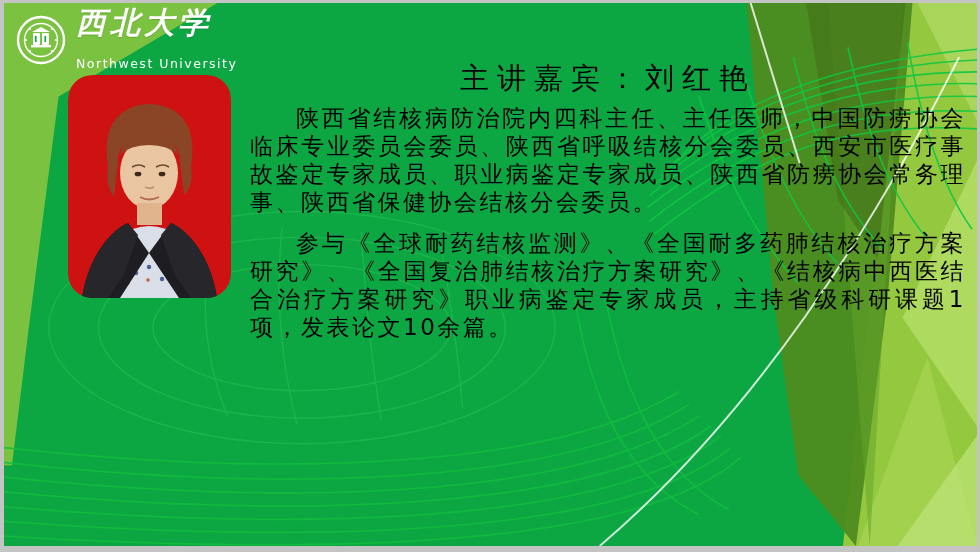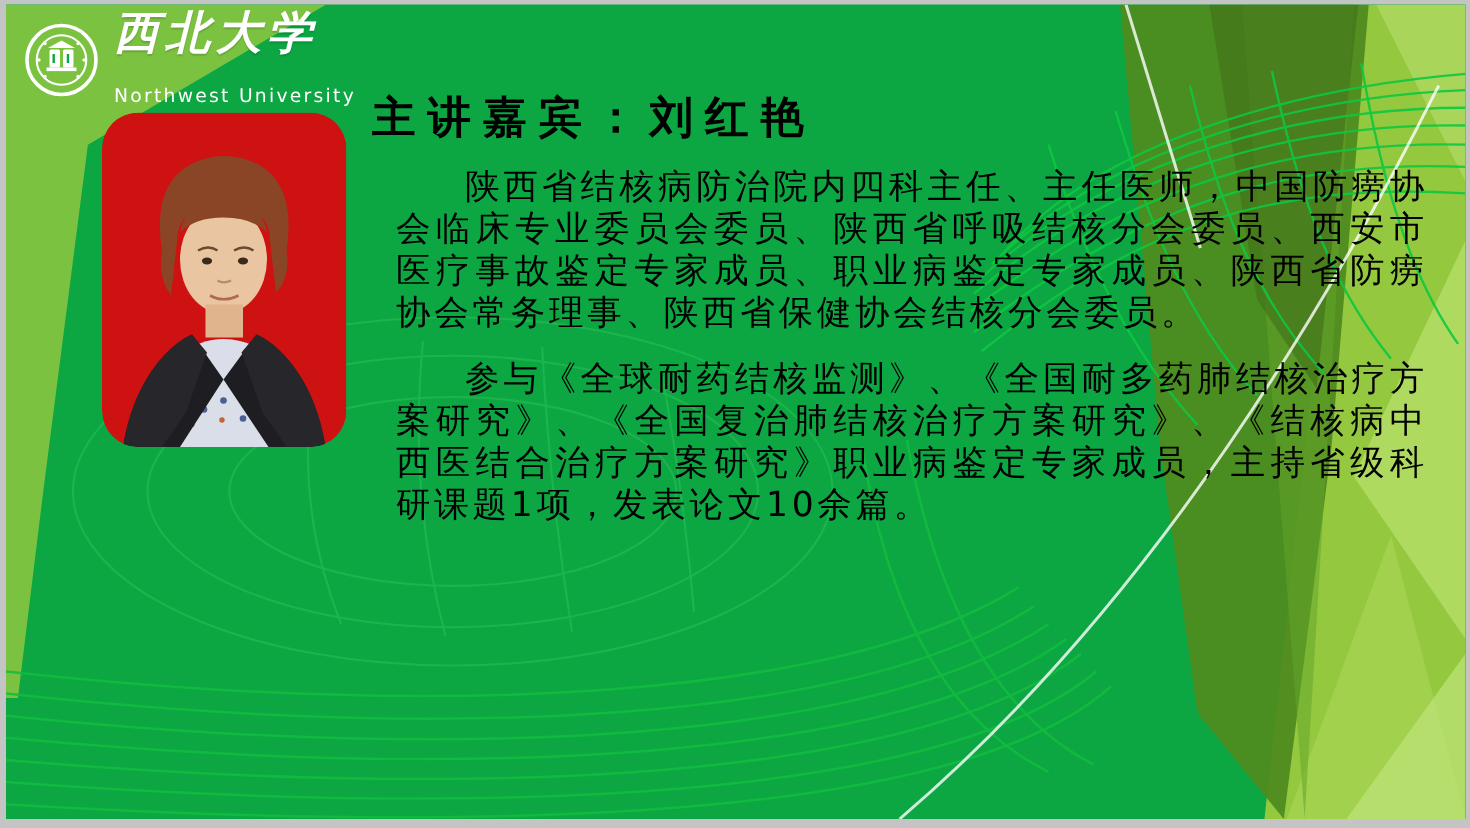--- a/index.html
+++ b/index.html
@@ -25,24 +25,24 @@
     color:#ffffff;font-size:12.5px;font-weight:400;letter-spacing:1.5px;margin-top:18px;
   }
   .photo{
     position:absolute;left:64px;top:72px;width:163px;height:223px;
     border-radius:24px;display:block;
   }
   .content{
     position:absolute;left:244px;top:58px;width:720px;color:#000;
   }
   .content h1{
-    margin:0 0 9px 0;font-size:29px;font-weight:700;letter-spacing:8px;line-height:34px;
+    margin:0 0 9px 0;font-size:29px;font-weight:400;letter-spacing:8px;line-height:34px;text-align:center;
   }
   .content p{
-    margin:16px;font-size:23px;line-height:28px;letter-spacing:2.5px;
+    margin:2px;font-size:23px;line-height:28px;letter-spacing:2.5px;
     text-align:justify;text-indent:2em;font-weight:500;
   }
   .content p.gap{margin-top:13px;}
 </style>
 </head>
 <body>
 
 <div class="frame">
   <div class="slide">
 

